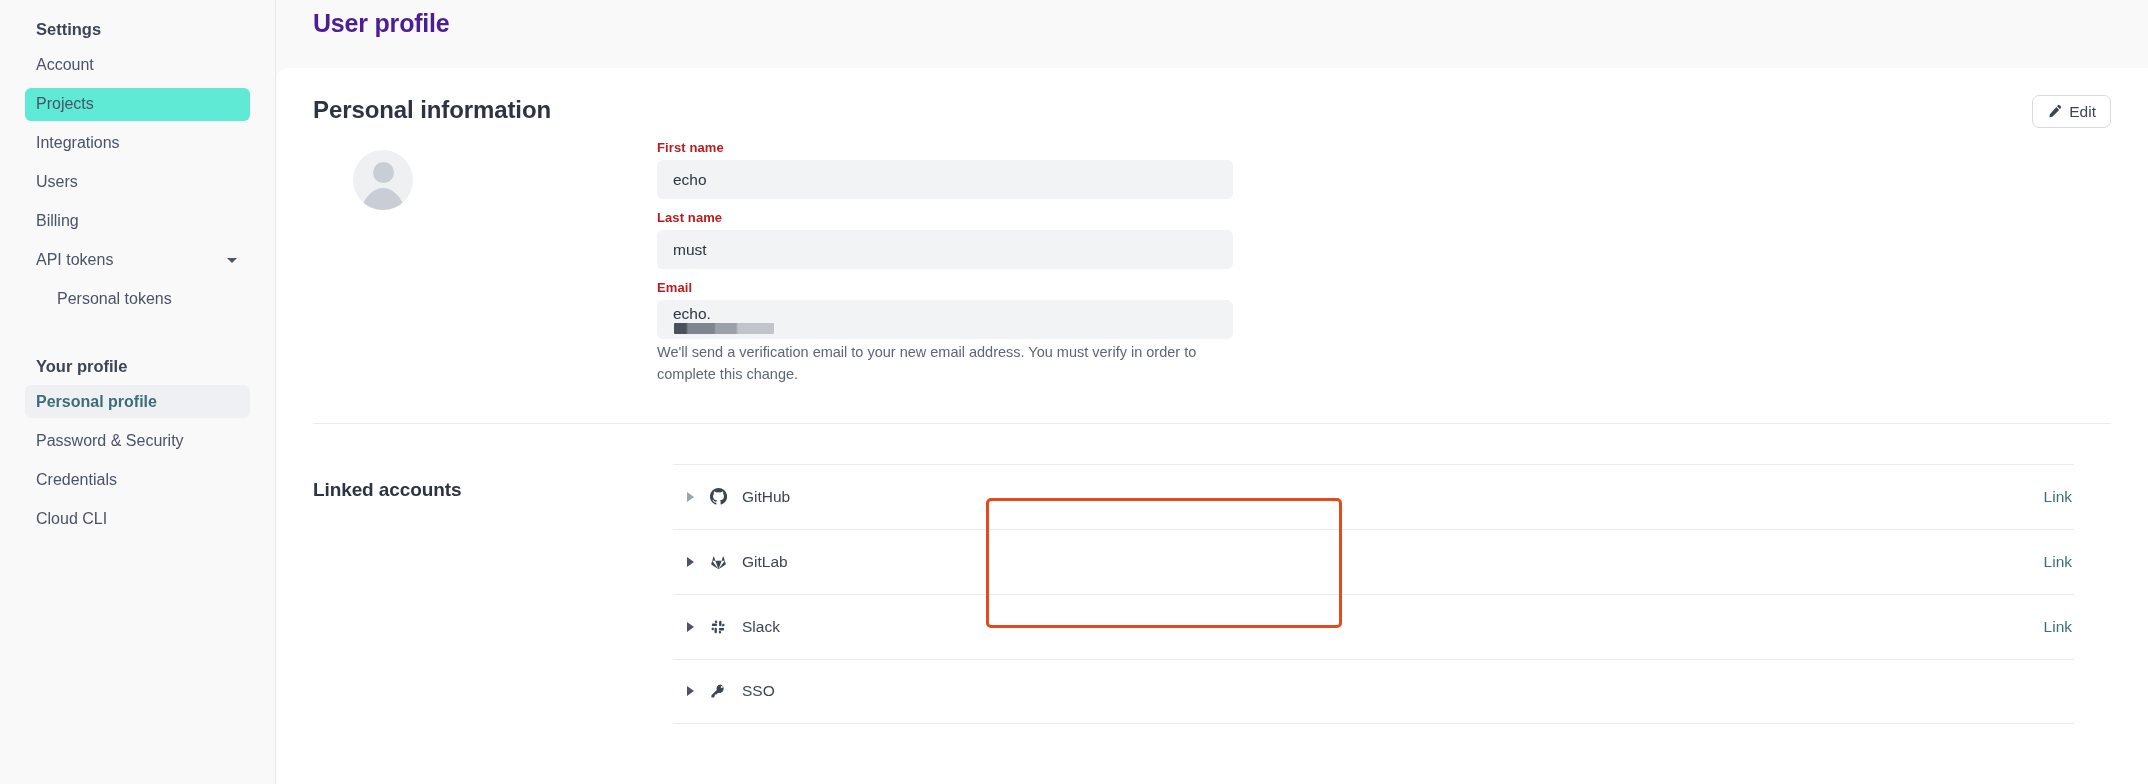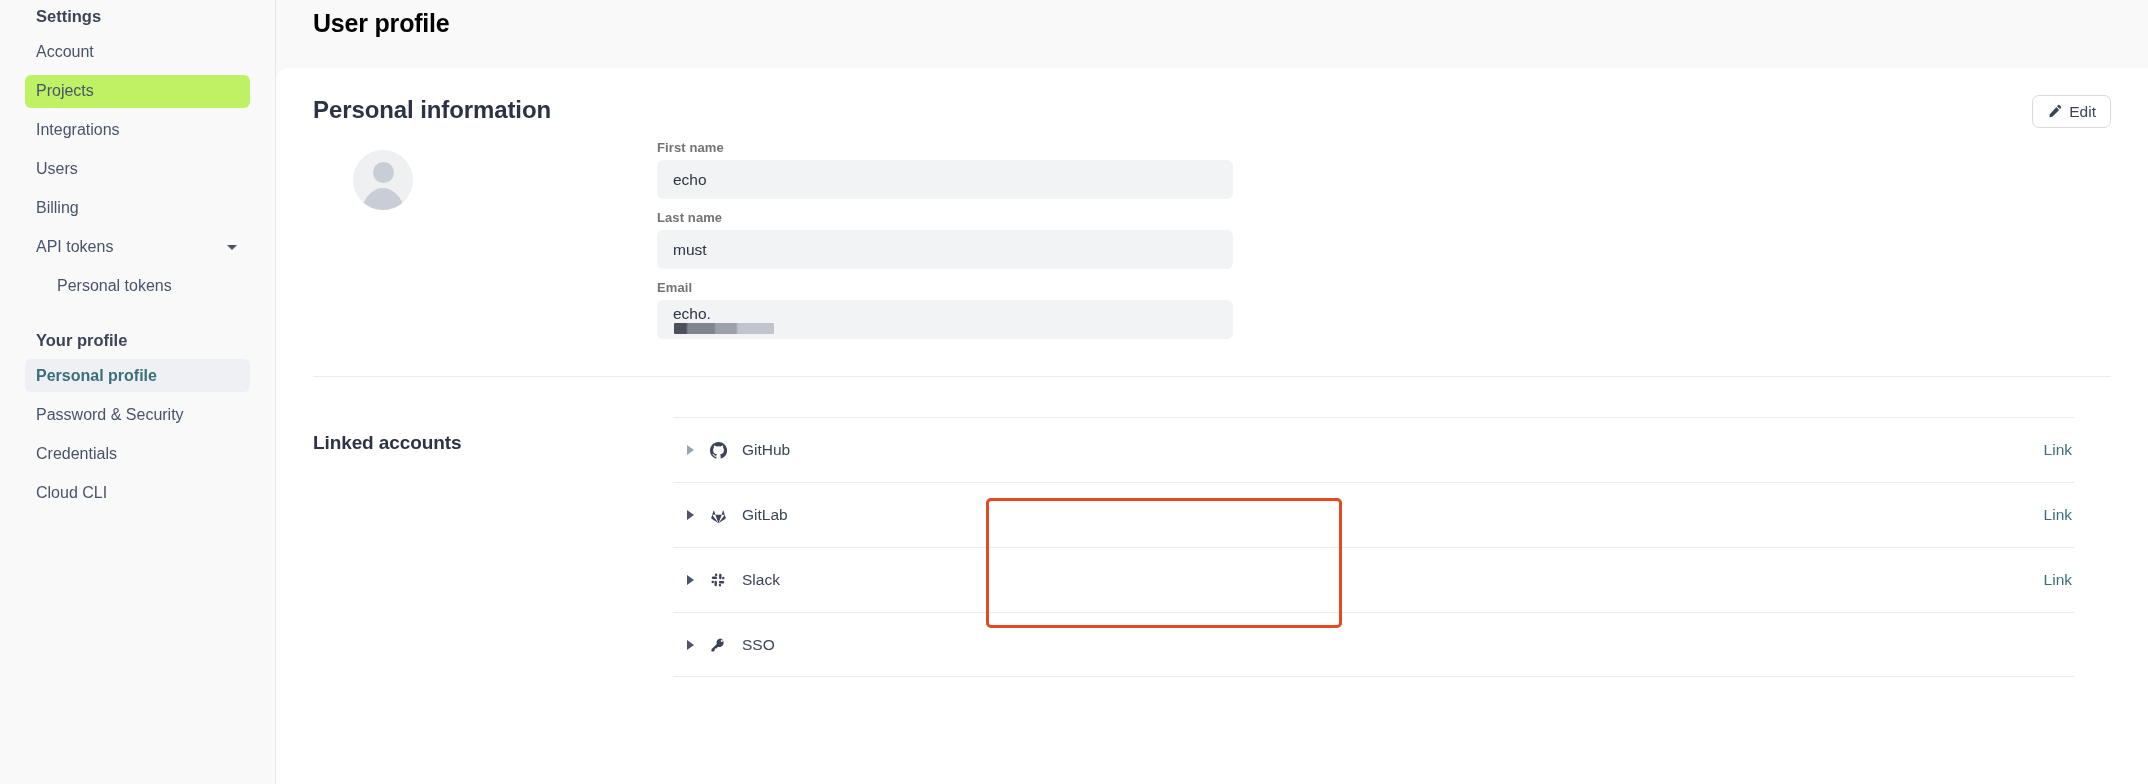--- a/index.html
+++ b/index.html
@@ -30,20 +30,21 @@
     min-width: 276px;
     height: 784px;
     background: #f9f9fa;
     border-right: 1px solid #e6e7ea;
     padding: 0;
     position: relative;
   }
 
   .nav-group {
     padding: 0 25px;
+    margin-top: 13px;
   }
 
   .nav-group-title {
     font-size: 16.5px;
     font-weight: bold;
     color: #3b4556;
     padding: 0;
     margin: 0 0 11px 11px;
     line-height: 1;
   }
@@ -58,21 +59,21 @@
     padding: 0 11px;
     border-radius: 6px;
     font-size: 16px;
     color: #49536a;
     cursor: pointer;
     margin-bottom: 6px;
     white-space: nowrap;
   }
 
   .nav-item.active {
-    background: #bef264;
+    background: #5eead4;
   }
 
   .nav-item.active-teal {
     background: #eff0f3;
     color: #3b6e78;
     font-weight: bold;
   }
 
   .nav-item.sub {
     padding-left: 32px;
@@ -97,21 +98,21 @@
     flex: 1;
     height: 784px;
     background: #f9f9fa;
     position: relative;
     overflow: hidden;
   }
 
   .page-title {
     font-size: 25px;
     font-weight: bold;
-    color: #000000;
+    color: #4c1d95;
     padding: 8px 0 0 37px;
     line-height: 1.2;
     letter-spacing: -0.2px;
   }
 
   .card {
     position: absolute;
     left: 0px;
     top: 68px;
     right: 0;
@@ -198,21 +199,21 @@
 
   .fields-col {
     width: 576px;
   }
 
   .field { margin-bottom: 11px; }
 
   .field-label {
     font-size: 13px;
     font-weight: bold;
-    color: #737373;
+    color: #b91c1c;
     margin-bottom: 5px;
     letter-spacing: 0.1px;
   }
 
   .field-input {
     width: 576px;
     height: 39px;
     background: #f2f3f5;
     border: none;
     border-radius: 6px;
@@ -444,20 +445,21 @@
             </div>
 
             <div class="field">
               <div class="field-label">Email</div>
               <div class="field-input" title="Email">
                 <span class="redacted-email">
                   <span>echo.</span>
                   <span class="redact-bar"></span>
                 </span>
               </div>
+              <div class="field-help">We'll send a verification email to your new email address. You must verify in order to complete this change.</div>
             </div>
 
           </div>
         </div>
 
         <div class="section-divider" style="margin-left:0;margin-right:0;"></div>
       </section>
 
       <section class="linked-section">
 

